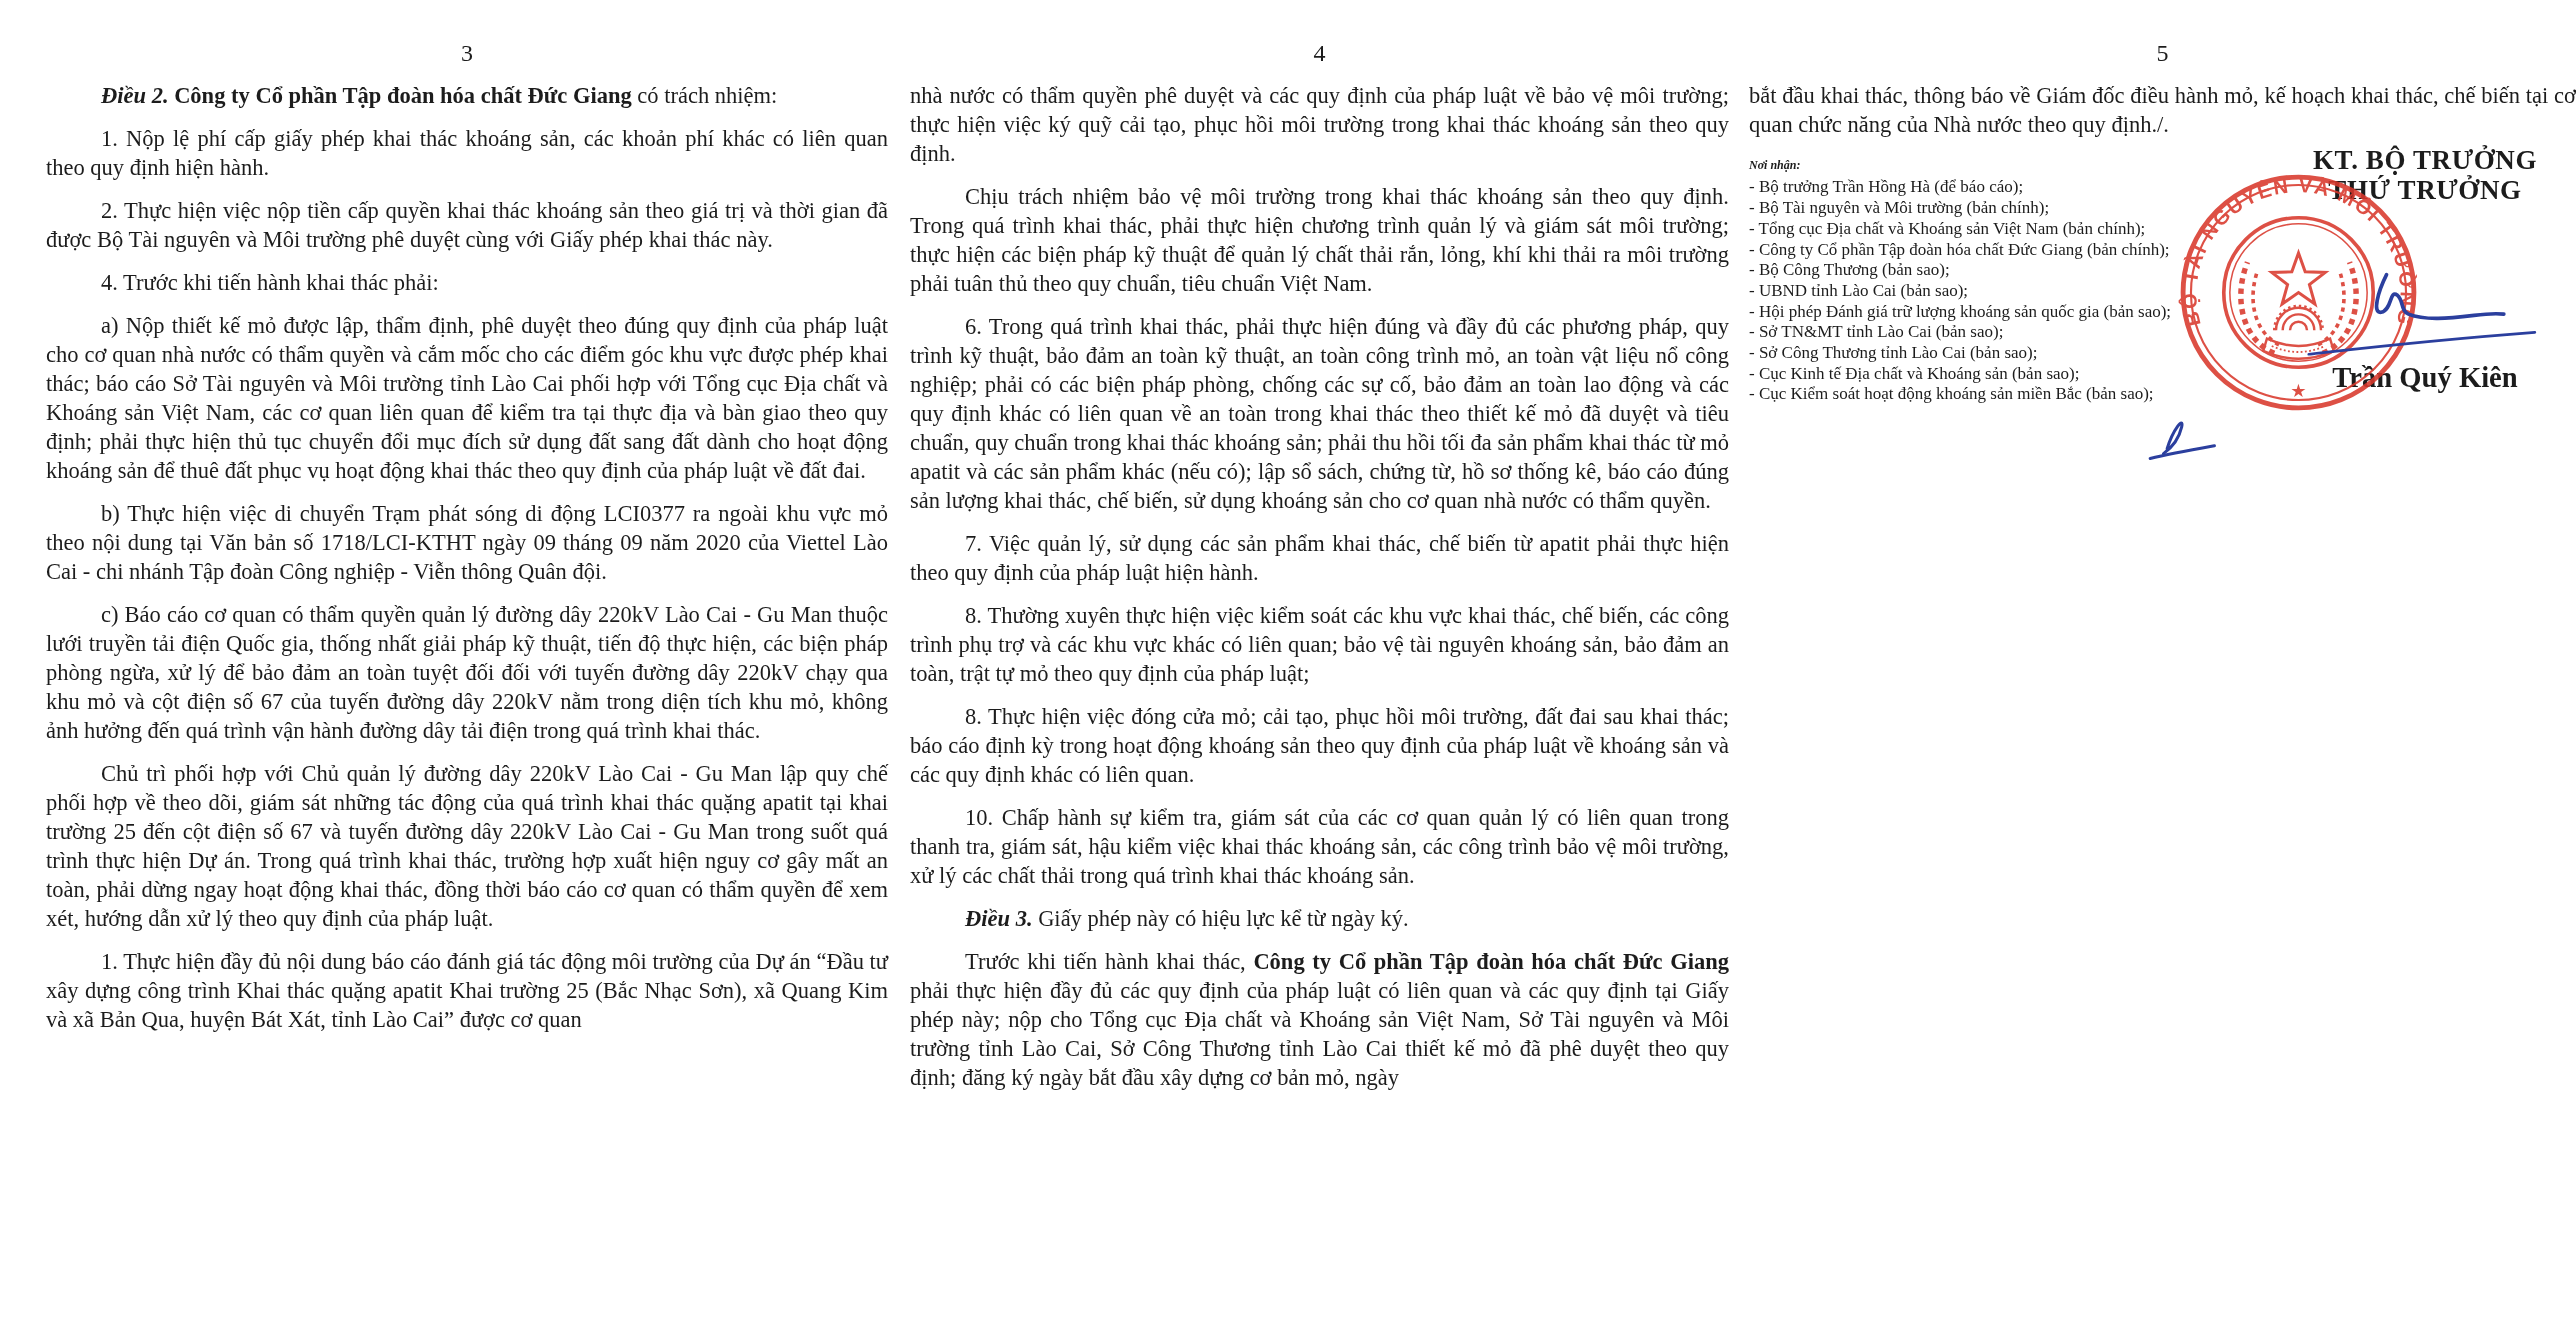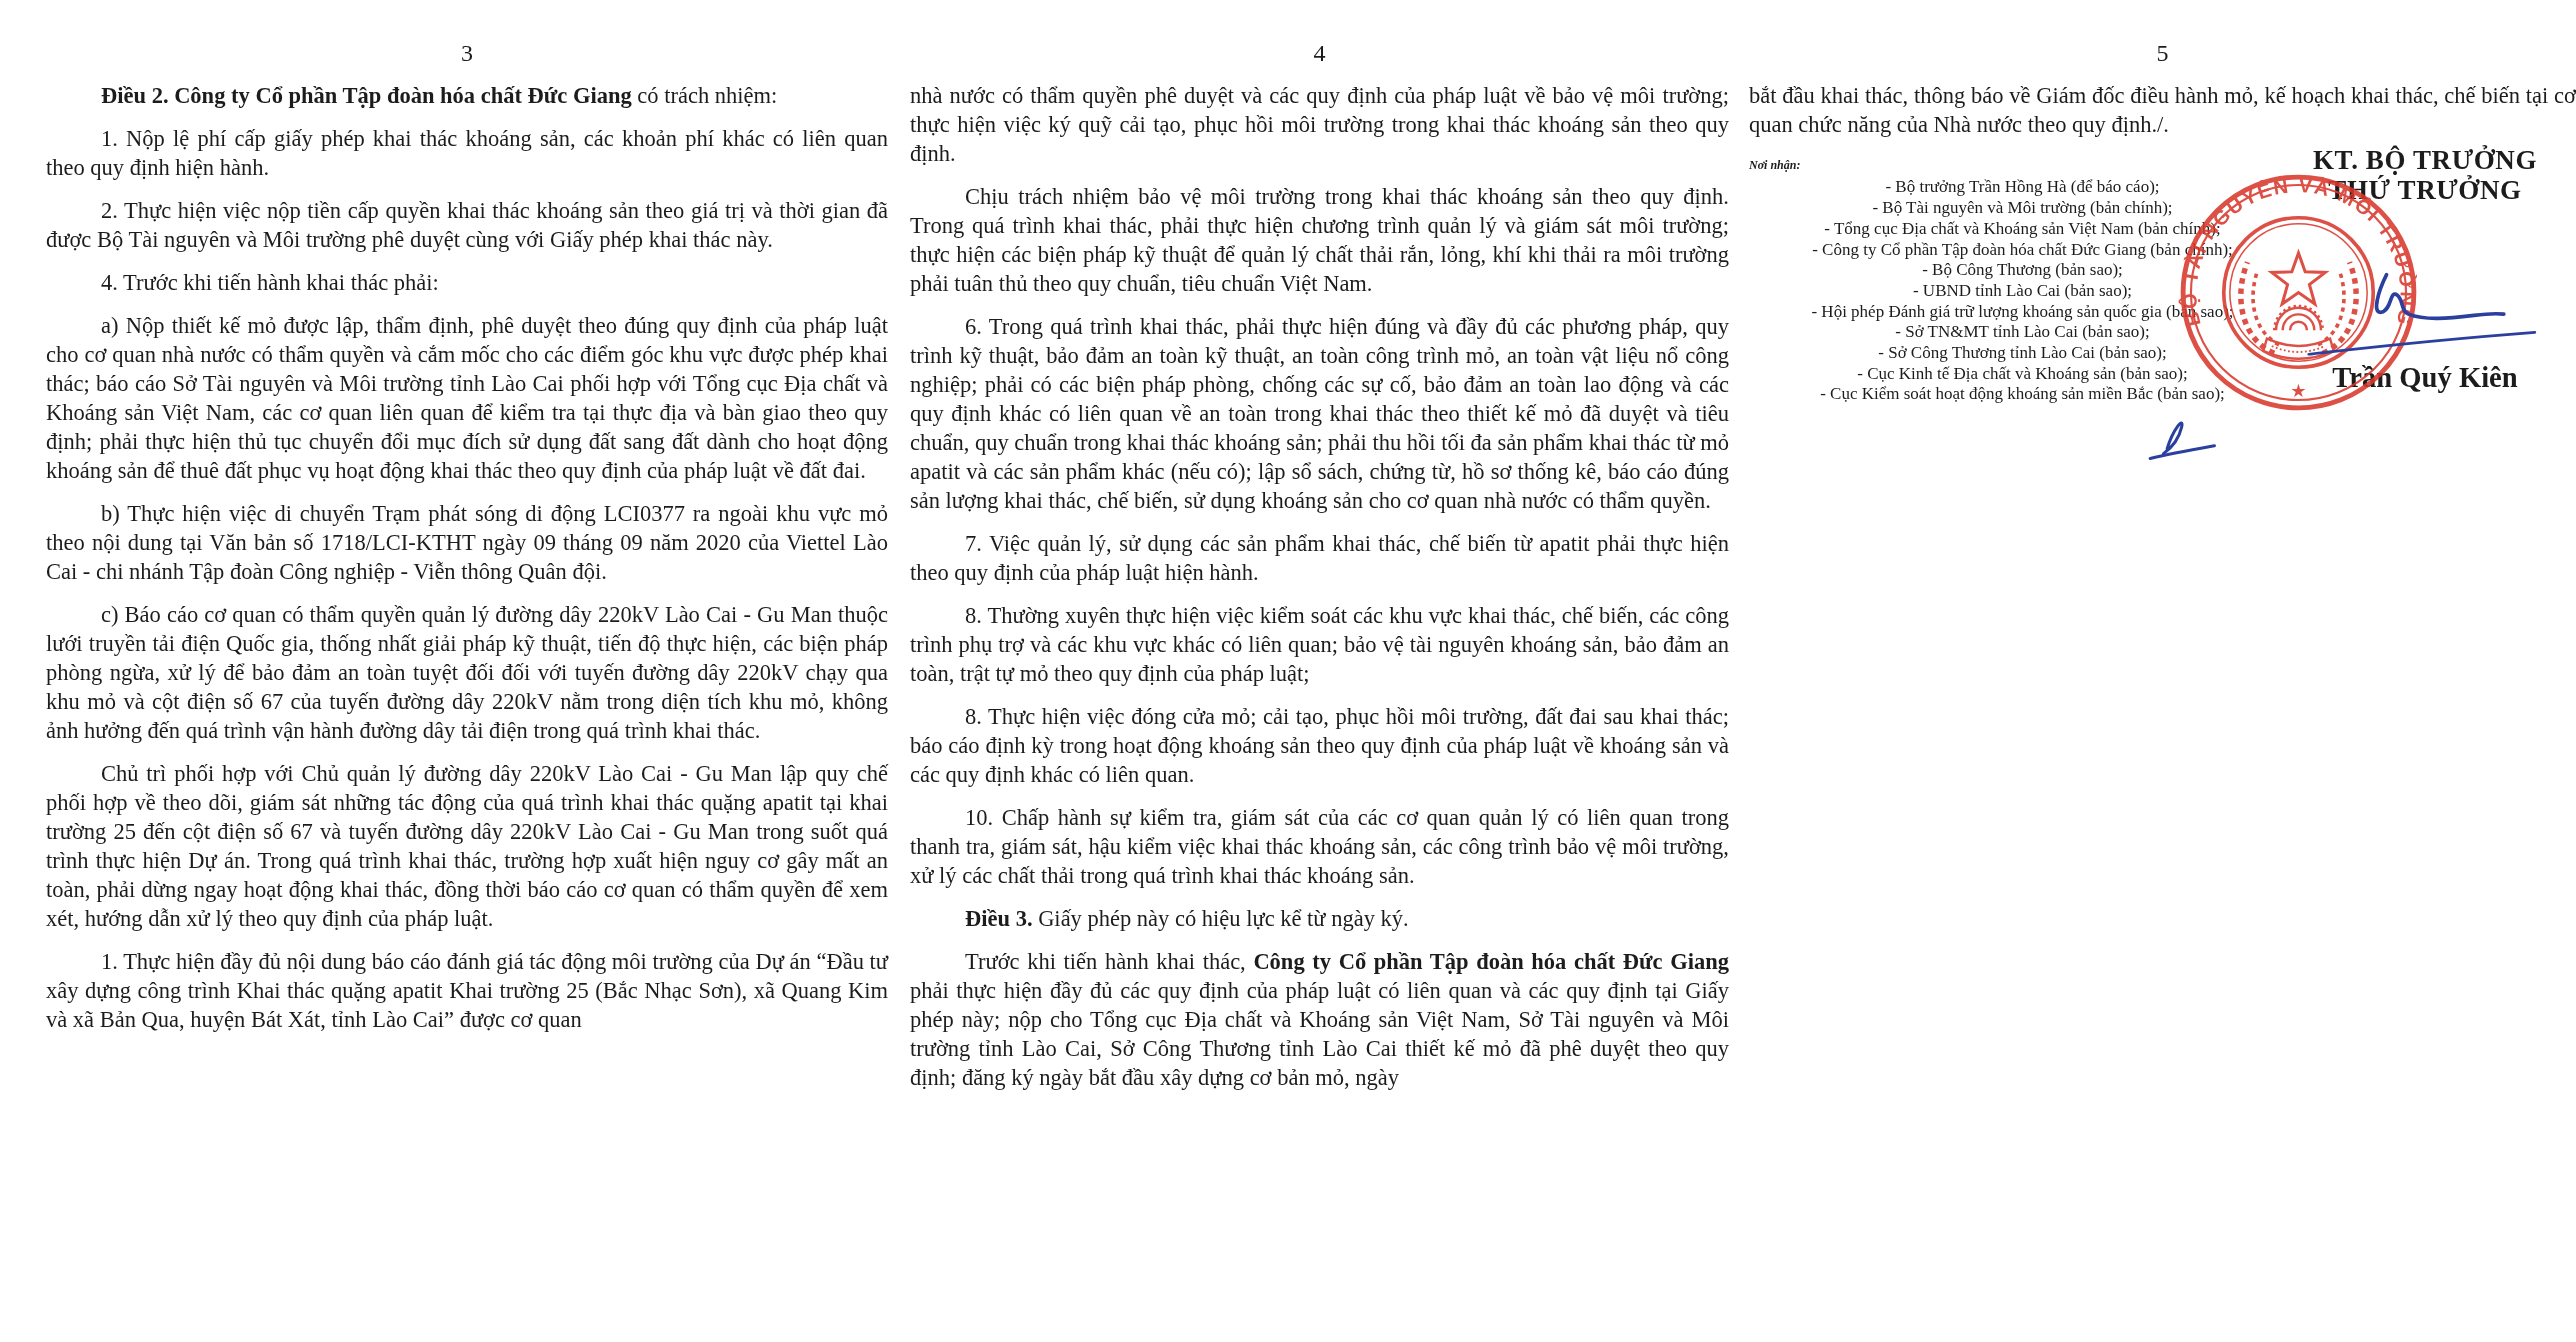--- a/index.html
+++ b/index.html
@@ -14,29 +14,29 @@
   #page-5{left:1749px;width:827px;}
   .pagenum{
     padding-top:38px;height:30px;text-align:center;
     font-size:24px;line-height:30px;margin-bottom:13.4px;
   }
   .para{
     font-size:22.5px;line-height:29px;text-align:justify;
     margin:0 0 14px 0;
   }
   .para.indent{text-indent:55px;}
-  .para .b{font-weight:bold;}
+  .para .b{font-weight:bold;font-style:italic;}
   .para .bi{font-weight:bold;margin-top:40px;}
   
   .recipients{margin-top:8.5px;width:547px;}
   .recipients-label{
     font-size:12px;font-weight:bold;font-style:italic;line-height:24px;
   }
   .recipient{
-    font-size:17px;line-height:20.7px;white-space:nowrap;text-align:center;
+    font-size:17px;line-height:20.7px;white-space:nowrap;
   }
   
   .sign-titles{
     position:absolute;left:2270px;top:145px;width:310px;text-align:center;
     font-weight:bold;font-size:27px;line-height:30px;letter-spacing:0.6px;
   }
   .signer-name{
     position:absolute;left:2270px;top:362px;width:310px;text-align:center;
     font-weight:bold;font-size:28.6px;
   }

